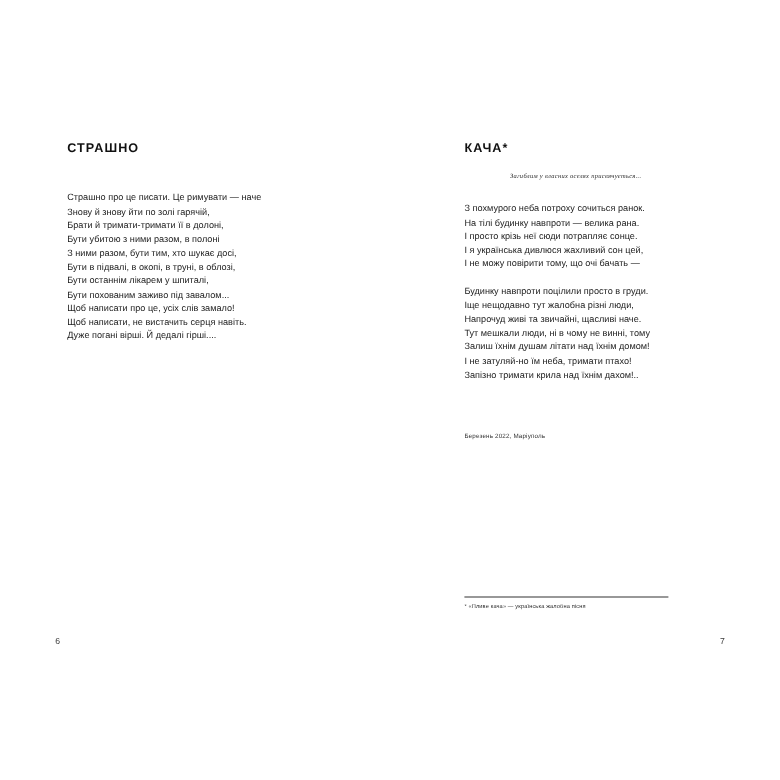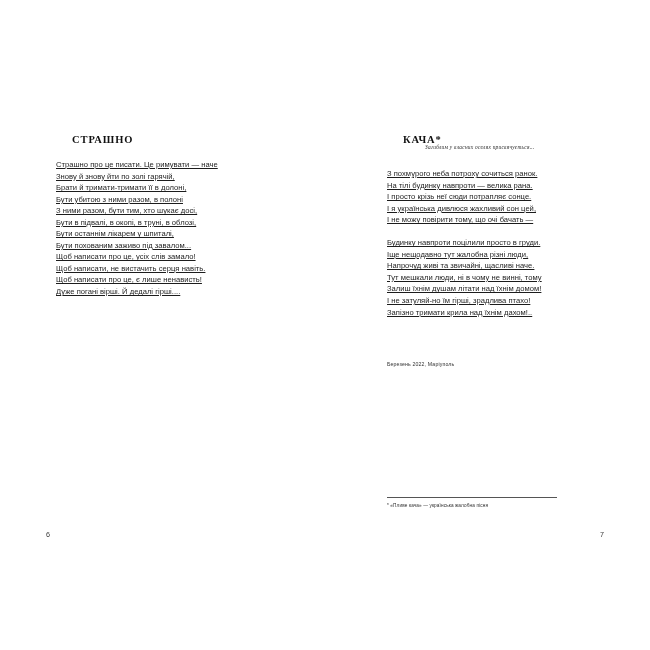--- a/index.html
+++ b/index.html
@@ -29,24 +29,23 @@
     background: #ffffff;
   }
   .page-left  { padding: 0 18px 0 56px; }
   .page-right { padding: 0 48px 0 62px; }
 
   .poem-title {
     font-size: 10.5px;
     font-weight: bold;
     letter-spacing: 0.9px;
     color: #111111;
-    margin: 16px;
+    margin: 0;
     position: absolute;
     top: 118px;
-    font-family: Liberation Serif, serif;
   }
   .page-left .poem-title  { left: 56px; }
   .page-right .poem-title { left: 62px; }
 
   .dedication {
     position: absolute;
     top: 144px;
     left: 100px;
     font-family: "Liberation Serif", serif;
     font-style: italic;
@@ -61,21 +60,21 @@
     font-size: 7.6px;
     line-height: 11.55px;
     color: #1c1c1c;
     letter-spacing: 0.02px;
   }
   .page-left .poem-body  { top: 159px; left: 56px; }
   .page-right .poem-body { top: 168px; left: 62px; }
 
   .poem-body .stanza { margin: 0 0 11.5px 0; }
   .poem-body .stanza:last-child { margin-bottom: 0; }
-  .poem-body .line { white-space: nowrap; display: block; text-decoration: underline; }
+  .poem-body .line { white-space: nowrap; display: block; }
 
   .colophon {
     position: absolute;
     top: 361px;
     left: 62px;
     font-size: 5.2px;
     letter-spacing: 0.15px;
     color: #333333;
     white-space: nowrap;
   }
@@ -122,21 +121,20 @@
         <span class="line">Страшно про це писати. Це римувати — наче</span>
         <span class="line">Знову й знову йти по золі гарячій,</span>
         <span class="line">Брати й тримати-тримати її в долоні,</span>
         <span class="line">Бути убитою з ними разом, в полоні</span>
         <span class="line">З ними разом, бути тим, хто шукає досі,</span>
         <span class="line">Бути в підвалі, в окопі, в труні, в облозі,</span>
         <span class="line">Бути останнім лікарем у шпиталі,</span>
         <span class="line">Бути похованим заживо під завалом...</span>
         <span class="line">Щоб написати про це, усіх слів замало!</span>
         <span class="line">Щоб написати, не вистачить серця навіть.</span>
-        <span class="line">Щоб написати про це, є лише ненависть!</span>
         <span class="line">Дуже погані вірші. Й дедалі гірші....</span>
       </div>
     </div>
 
     <div class="folio folio-left">6</div>
   </div>
 
   <div class="page page-right">
 
     <h1 class="poem-title">КАЧА*</h1>
@@ -150,21 +148,21 @@
         <span class="line">І просто крізь неї сюди потрапляє сонце.</span>
         <span class="line">І я українська дивлюся жахливий сон цей,</span>
         <span class="line">І не можу повірити тому, що очі бачать —</span>
       </div>
       <div class="stanza">
         <span class="line">Будинку навпроти поцілили просто в груди.</span>
         <span class="line">Іще нещодавно тут жалобна різні люди,</span>
         <span class="line">Напрочуд живі та звичайні, щасливі наче.</span>
         <span class="line">Тут мешкали люди, ні в чому не винні, тому</span>
         <span class="line">Залиш їхнім душам літати над їхнім домом!</span>
-        <span class="line">І не затуляй-но їм гірші, зрадлива птахо!</span>
+        <span class="line">І не затуляй-но їм неба, тримати птахо!</span>
         <span class="line">Запізно тримати крила над їхнім дахом!..</span>
       </div>
     </div>
 
     <div class="colophon">Березень 2022, Маріуполь</div>
 
     <div class="footnote-block">
       <div class="footnote-rule"></div>
       <div class="footnote-text">* «Пливе кача» — українська жалобна пісня</div>
     </div>

